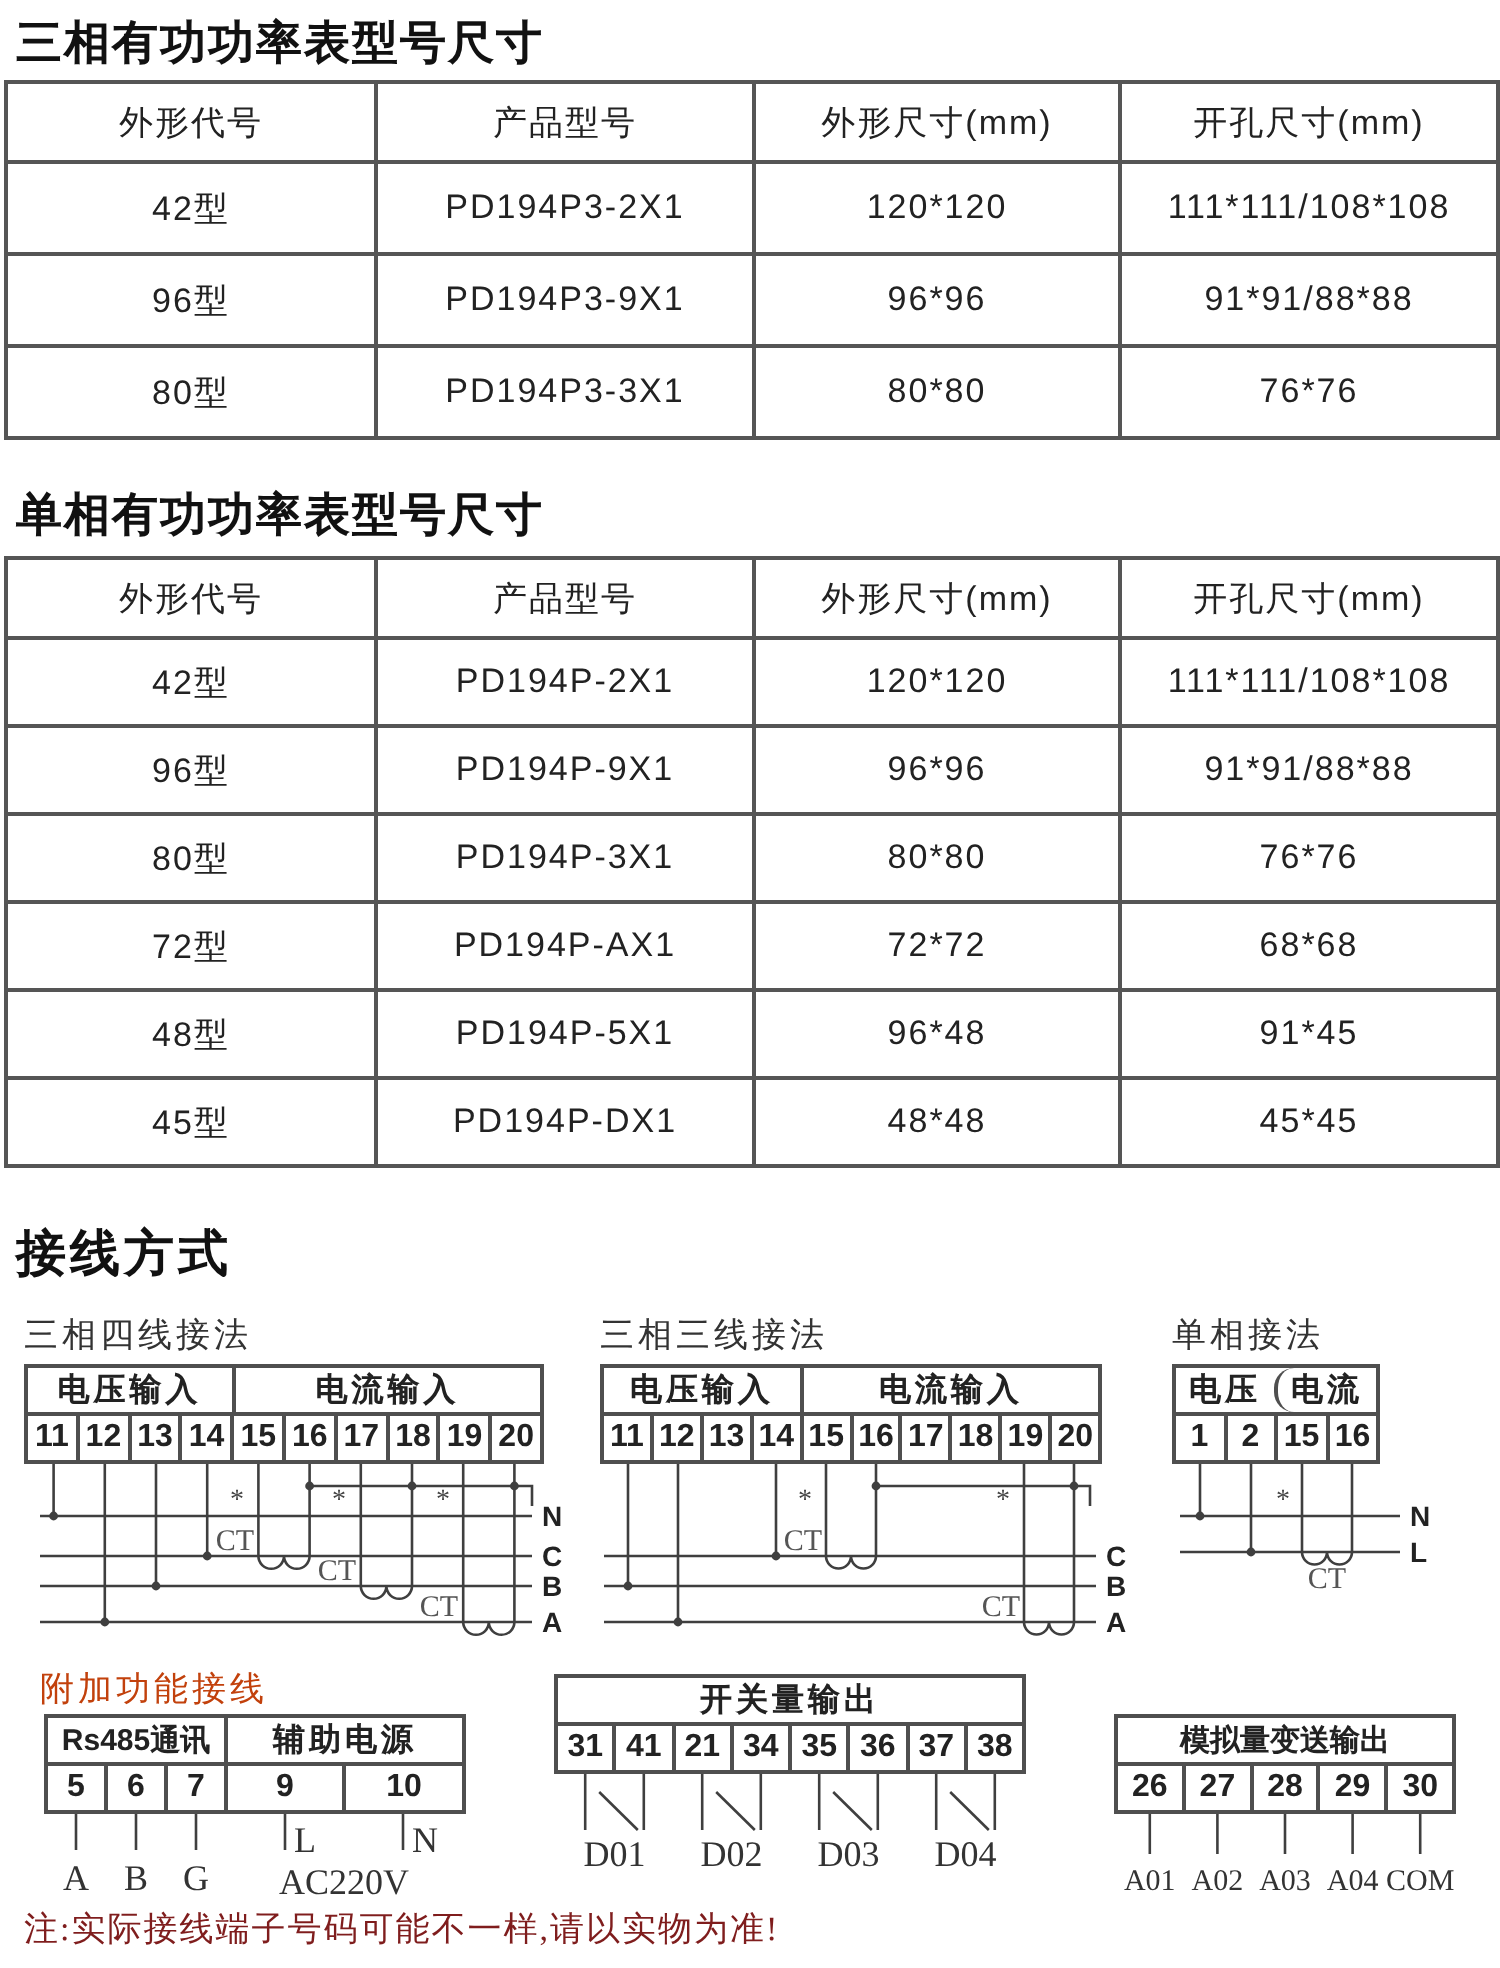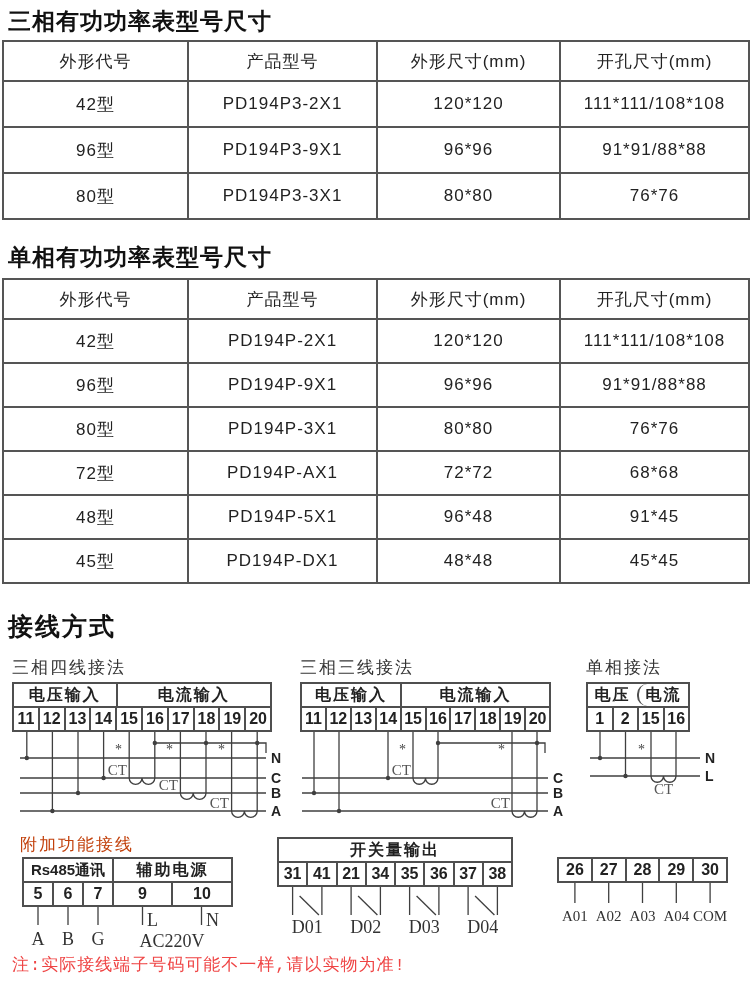--- a/index.html
+++ b/index.html
@@ -33,21 +33,21 @@
   .wfix{flex:0 0 auto;}
   .diag-title{font-family:"Liberation Serif","DejaVu Serif",serif;font-size:17px;color:#333;
               letter-spacing:2px;height:26px;}
   svg.wires{display:block;}
   svg text{fill:#333;}
   .ct-t{font-family:"Liberation Serif","DejaVu Serif",serif;font-size:15px;fill:#555;}
   .star-t{font-family:"Liberation Serif","DejaVu Serif",serif;font-size:14px;fill:#444;}
   .ph-t{font-family:"Liberation Sans","DejaVu Sans",sans-serif;font-size:14px;font-weight:bold;fill:#222;}
   .wl-t{font-family:"Liberation Serif","DejaVu Serif",serif;font-size:18px;fill:#333;}
   .wl-s{font-family:"Liberation Serif","DejaVu Serif",serif;font-size:15px;fill:#333;}
-  .note{font-family:Liberation Mono, monospace;font-size:17px;color:#ef4444;letter-spacing:1px;text-align:center;}
+  .note{font-family:Liberation Serif, serif;font-size:17px;color:#7f1d1d;letter-spacing:1px;text-align:center;}
 </style>
 </head>
 <body>
 
 <div class="page">
 
   <div class="abs big-title" style="left:8px;top:6px;">三相有功功率表型号尺寸</div>
 
   <table class="spec abs" style="left:2px;top:40px;">
     <colgroup>
@@ -347,20 +347,23 @@
       <text class="wl-t" x="30.3" y="46" text-anchor="middle">D01</text>
       <text class="wl-t" x="88.8" y="46" text-anchor="middle">D02</text>
       <text class="wl-t" x="147.3" y="46" text-anchor="middle">D03</text>
       <text class="wl-t" x="205.8" y="46" text-anchor="middle">D04</text>
     </svg>
   </div>
 
   <div class="abs" style="left:557px;top:857px;width:175px;">
     <div class="strip" style="width:167px;">
       <div class="srow">
+        <div class="scell hds">模拟量变送输出</div>
+      </div>
+      <div class="srow">
         <div class="scell">26</div>
         <div class="scell">27</div>
         <div class="scell">28</div>
         <div class="scell">29</div>
         <div class="scell">30</div>
       </div>
     </div>
     <svg class="wires" width="175" height="54" viewBox="0 0 175 54">
       <g stroke="#3f3f3f" stroke-width="1.3" fill="none">
         <path d="M17.9,0 V20"></path>

